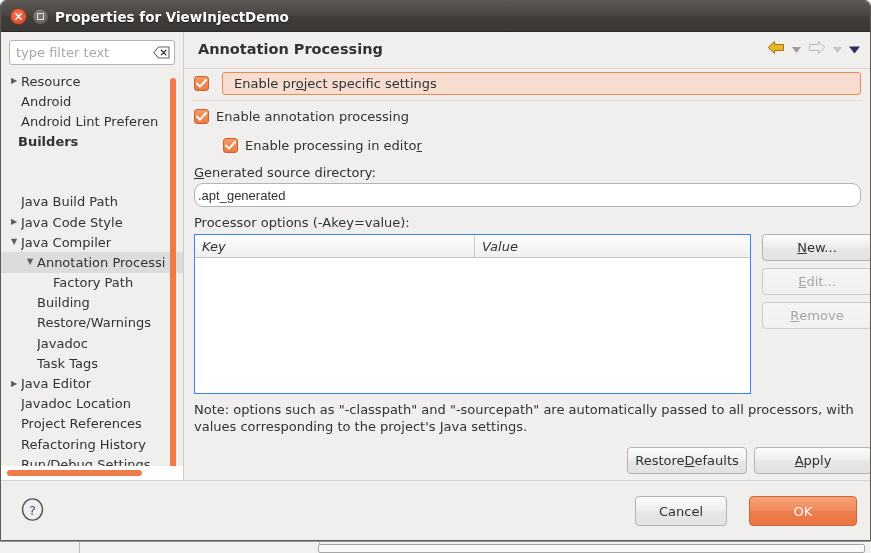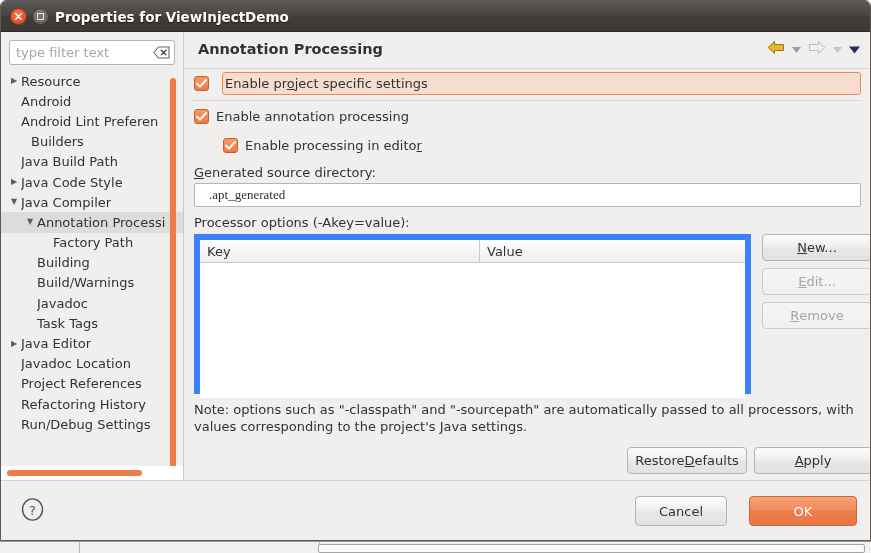--- a/index.html
+++ b/index.html
@@ -229,36 +229,37 @@
   #annot-row { position: absolute; left: 10px; top: 40px; display: flex; align-items: flex-end; }
   #editor-row { position: absolute; left: 39px; top: 69px; display: flex; align-items: center; }
 
   #gen-label {
     position: absolute; left: 10px; top: 96px;
     font-size: 13px; color: #2e3436;
   }
   #gen-input {
     position: absolute; left: 10px; top: 114px; right: 9px; height: 24px;
     border: 1px solid #b6b3b0;
-    border-radius: 2px;
+    border-radius: 9px;
     background: #ffffff;
-    font-family: Liberation Serif, serif; font-size: 13px; color: #2e3436;
-    padding: 0 14px; outline: none;
+    font-family: Liberation Sans, sans-serif; font-size: 13px; color: #2e3436;
+    padding: 0 3px; outline: none;
   }
   #proc-label {
     position: absolute; left: 10px; top: 146px;
     font-size: 13px; color: #2e3436;
   }
 
   
   #opts-table {
     position: absolute; left: 10px; top: 165px;
     width: 557px; height: 160px;
     background: #404040;
-    border: 6px solid #3b82f6;
+    border: 1px solid #3b82f6;
+    font-style: italic;
   }
   #opts-thead {
     display: flex; height: 23px;
     background: linear-gradient(to bottom, #fdfdfd 0%, #f1efed 100%);
     border-bottom: 1px solid #c9c6c3;
   }
   #opts-thead .th {
     font-size: 13px; color: #2e3436;
     display: flex; align-items: center;
     padding-left: 7px;
@@ -371,25 +372,25 @@
               <span class="tlabel">Resource</span>
             </div>
             <div class="tree-item" style="padding-left: 6px; text-align: right;">
               <span class="twisty none"></span>
               <span class="tlabel">Android</span>
             </div>
             <div class="tree-item" style="padding-left: 6px;">
               <span class="twisty none"></span>
               <span class="tlabel">Android Lint Preferen</span>
             </div>
-            <div class="tree-item" style="padding-left: 16px;">
+            <div class="tree-item" style="padding-left: 3px; font-weight: bold;">
               <span class="twisty none"></span>
               <span class="tlabel">Builders</span>
             </div>
-            <div class="tree-item" style="padding-left: 6px;">
+            <div class="tree-item" style="padding-left: 6px; margin-top: 40px;">
               <span class="twisty none"></span>
               <span class="tlabel">Java Build Path</span>
             </div>
             <div class="tree-item" style="padding-left: 6px;">
               <span class="twisty">▶</span>
               <span class="tlabel">Java Code Style</span>
             </div>
             <div class="tree-item" style="padding-left: 6px;">
               <span class="twisty">▼</span>
               <span class="tlabel">Java Compiler</span>
@@ -401,21 +402,21 @@
             <div class="tree-item" style="padding-left: 38px;">
               <span class="twisty none"></span>
               <span class="tlabel">Factory Path</span>
             </div>
             <div class="tree-item" style="padding-left: 22px;">
               <span class="twisty none"></span>
               <span class="tlabel">Building</span>
             </div>
             <div class="tree-item" style="padding-left: 22px;">
               <span class="twisty none"></span>
-              <span class="tlabel">Build/Warnings</span>
+              <span class="tlabel">Restore/Warnings</span>
             </div>
             <div class="tree-item" style="padding-left: 22px;">
               <span class="twisty none"></span>
               <span class="tlabel">Javadoc</span>
             </div>
             <div class="tree-item" style="padding-left: 22px;">
               <span class="twisty none"></span>
               <span class="tlabel">Task Tags</span>
             </div>
             <div class="tree-item" style="padding-left: 6px;">
@@ -484,21 +485,21 @@
 
       <div id="page-content">
 
         <div id="project-specific-row">
           <div id="project-specific-focus"></div>
           <span class="cb">
             <svg width="11" height="9" viewBox="0 0 11 9">
               <path d="M1 4.6 L4 7.6 L10 1" stroke="#ffffff" stroke-width="2" fill="none" stroke-linecap="round" stroke-linejoin="round"></path>
             </svg>
           </span>
-          <span class="cb-label" style="margin-left:16px;"><span>Enable pr</span><u>o</u><span>ject specific settings</span></span>
+          <span class="cb-label" style="margin-left:25px;"><span>Enable pr</span><u>o</u><span>ject specific settings</span></span>
         </div>
 
         <div id="divider-1"></div>
 
         <div id="annot-row">
           <span class="cb">
             <svg width="11" height="9" viewBox="0 0 11 9">
               <path d="M1 4.6 L4 7.6 L10 1" stroke="#ffffff" stroke-width="2" fill="none" stroke-linecap="round" stroke-linejoin="round"></path>
             </svg>
           </span>

